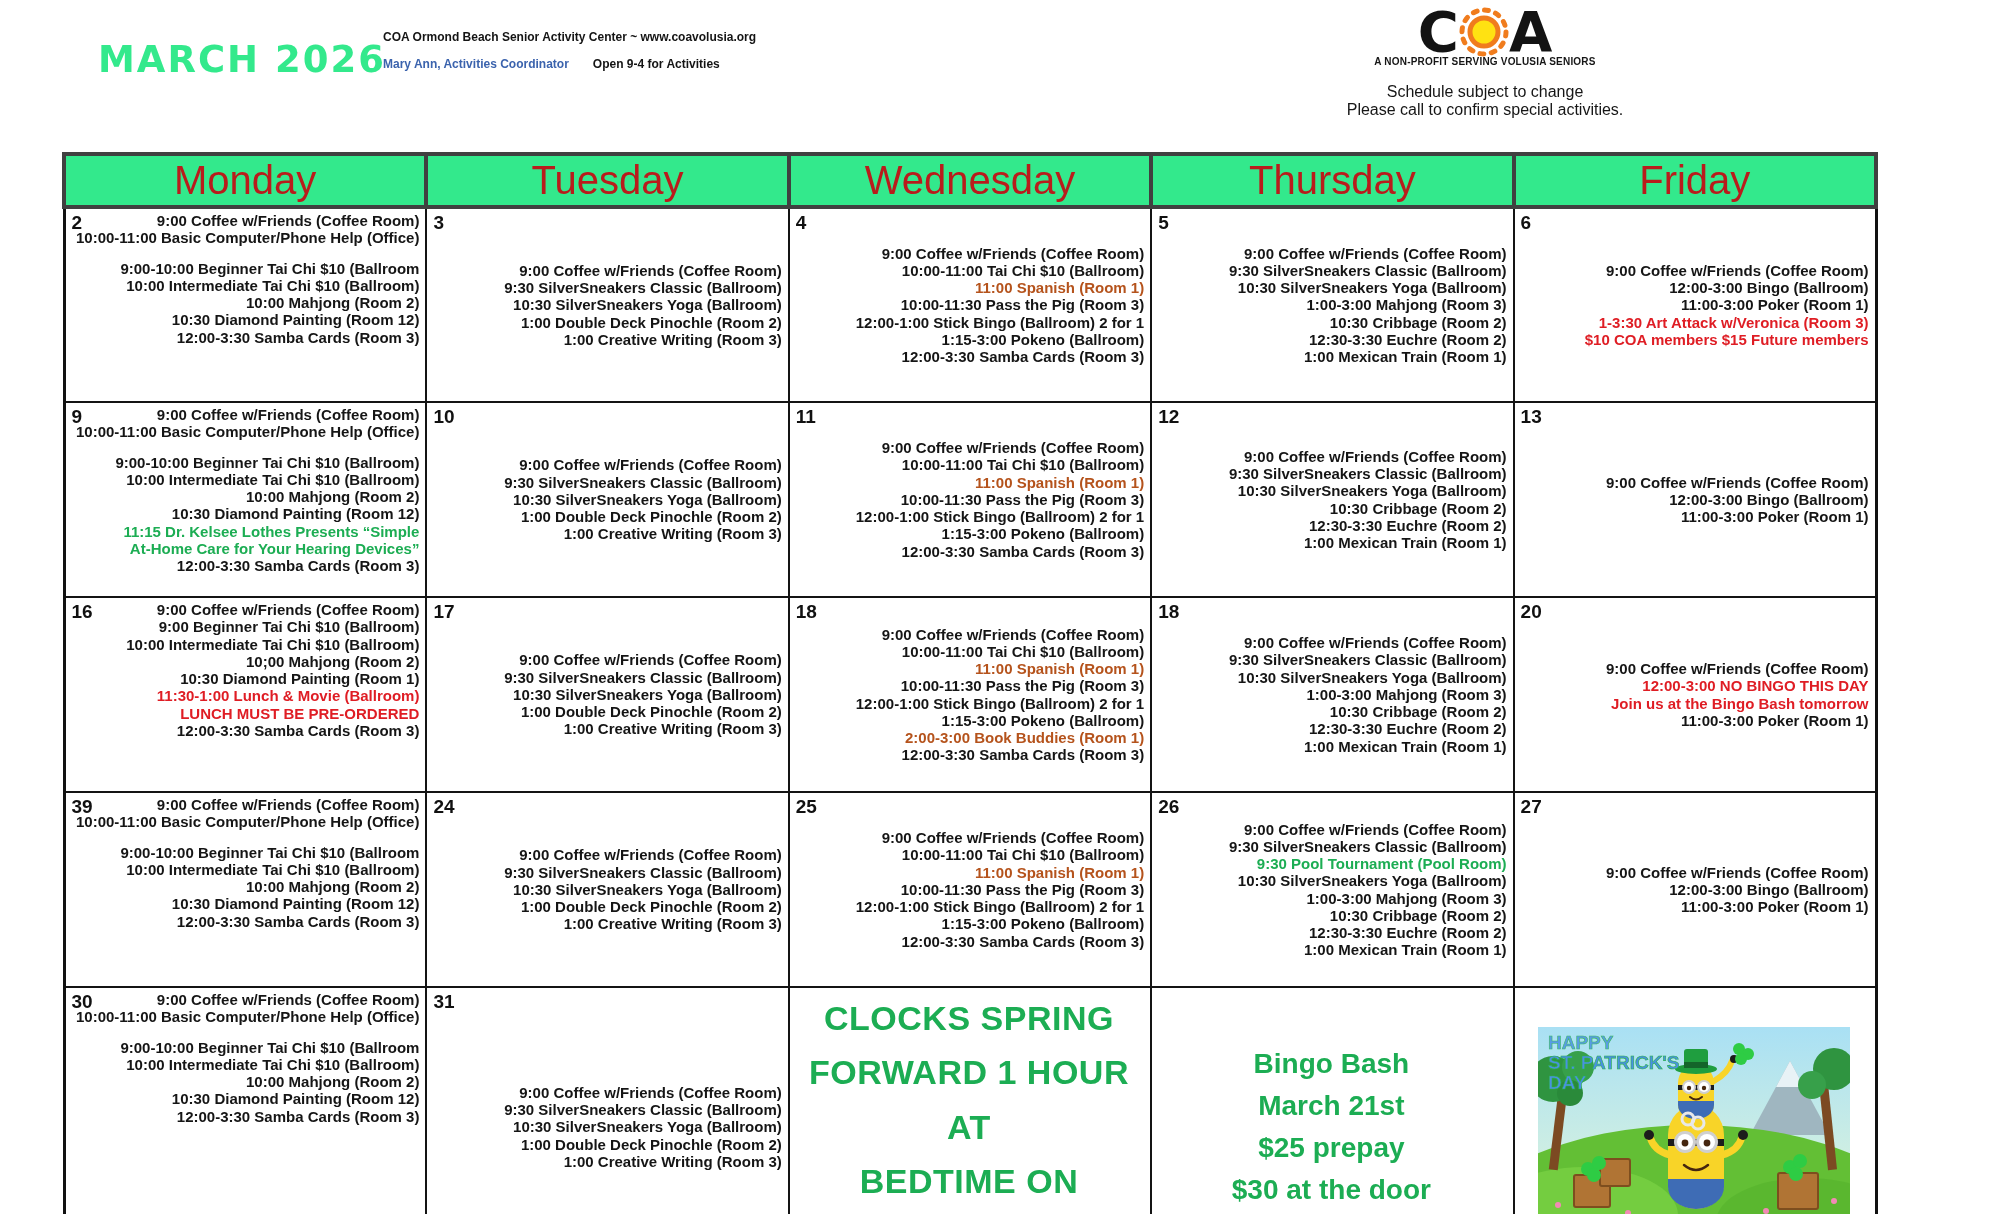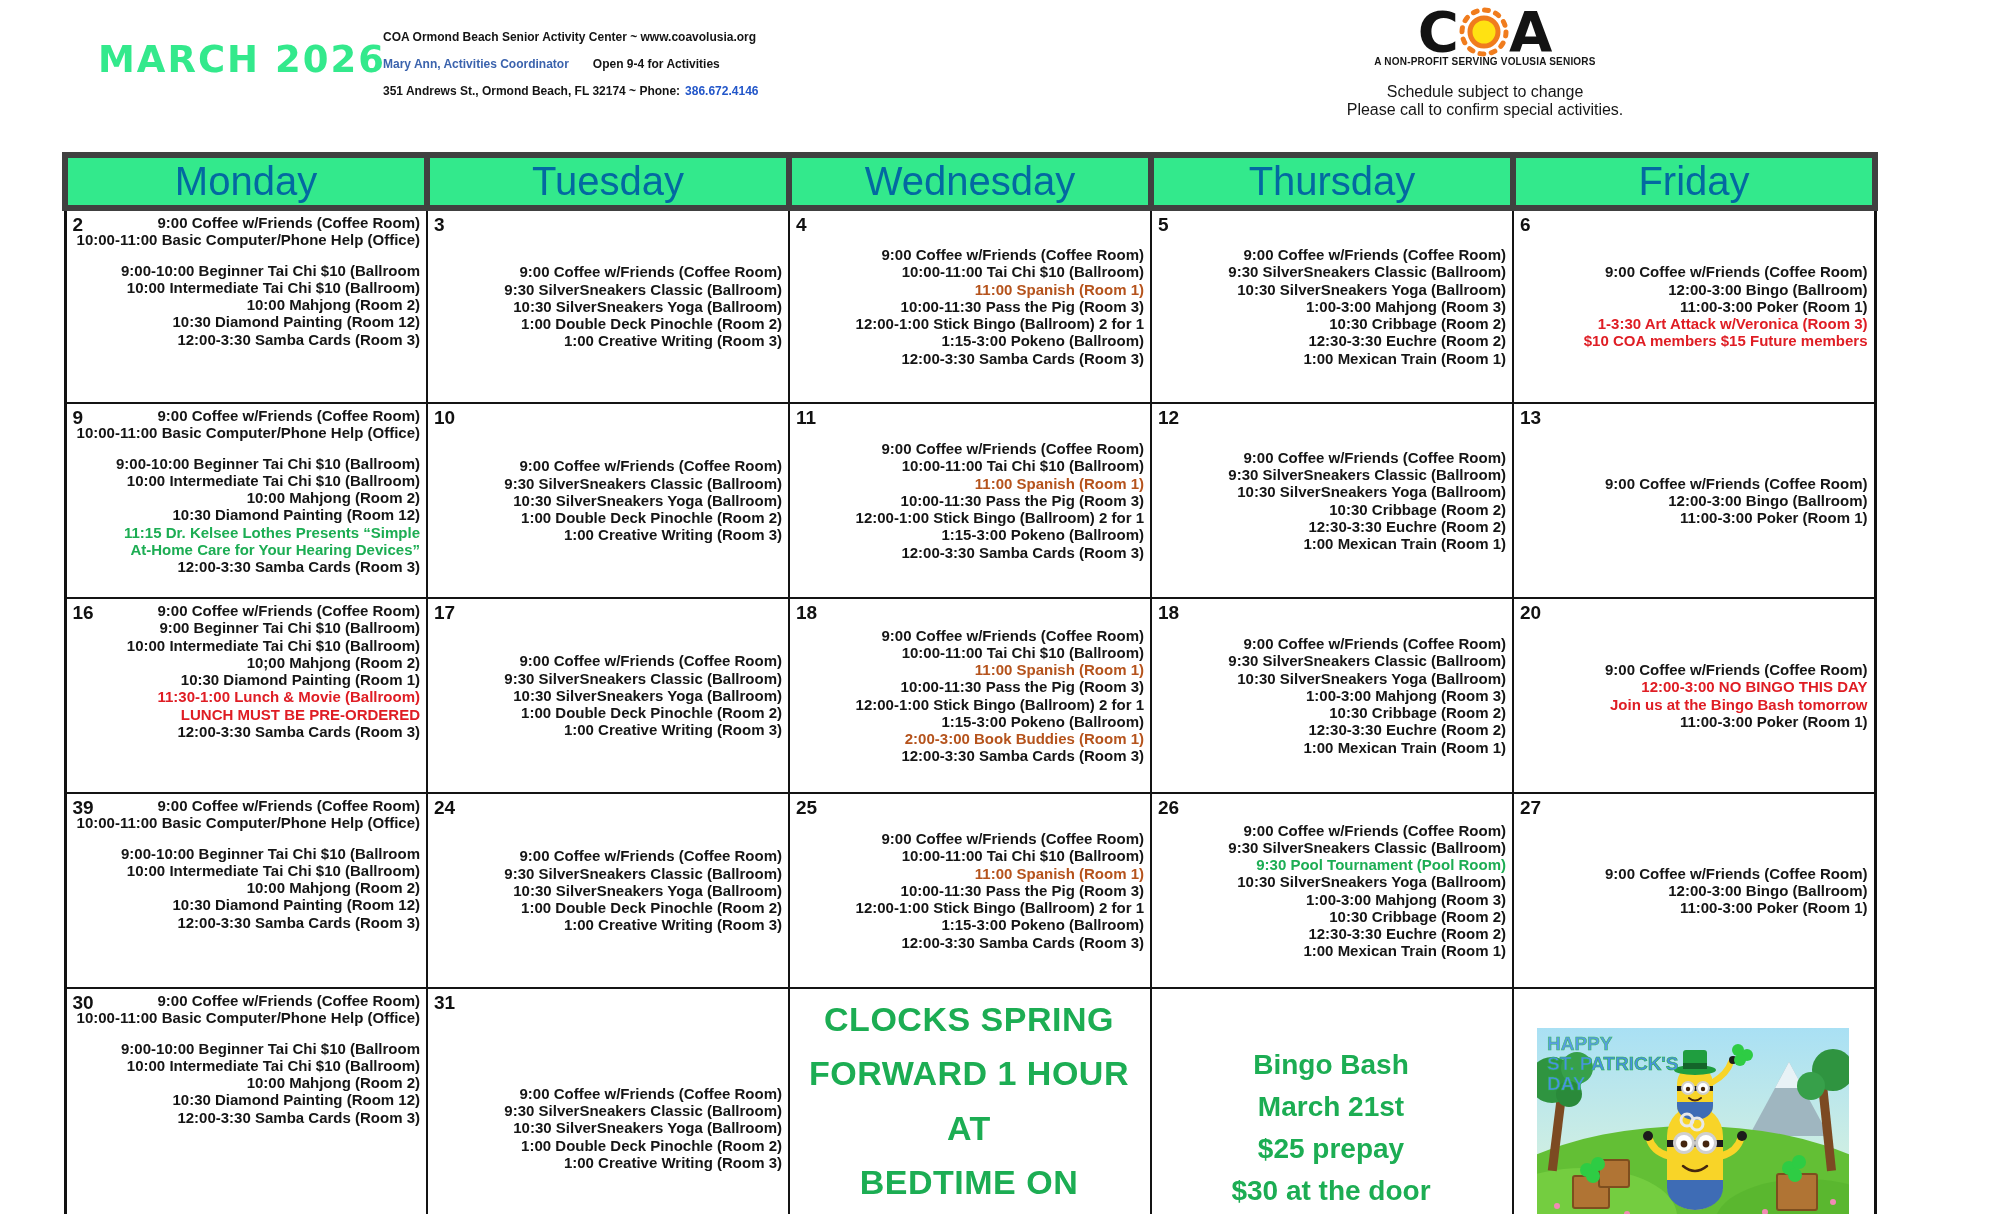--- a/index.html
+++ b/index.html
@@ -36,23 +36,23 @@
   .note-line1 { font-size:16px; margin-top:16px; }
   .note-line2 { font-size:16px; }
 
   
   table.cal {
     position:absolute; left:62px; top:152px; width:1816px;
     border-collapse:collapse; table-layout:fixed;
     border:3px solid #111;
   }
   th.day-head {
-    background:var(--bright-green,#31e98c); color:#0369a1;
+    background:var(--bright-green,#31e98c); color:#b91c1c;
     font-weight:400; font-size:40px; height:53px;
-    border:6px solid #404040; text-align:center;
+    border:4px solid #404040; text-align:center;
     font-family:"Liberation Sans", sans-serif;
   }
   td.cell {
     border:2px solid #141414; height:195px;
     position:relative; padding:3px 6px 3px 4px;
     vertical-align:middle; background:#fff;
   }
   td.cell.v-top { vertical-align:top; }
   .date-num {
     position:absolute; top:3px; left:6px;
@@ -78,23 +78,20 @@
 <body>
 
 <div class="page">
 
   <div class="month-title">MARCH 2026</div>
 
   <div class="center-head">
     <div>COA Ormond Beach Senior Activity Center ~ www.coavolusia.org</div>
     <div>
       <span class="coord">Mary Ann, Activities Coordinator</span><span>Open 9-4 for Activities</span>
-    </div>
-    <div>
-      <span>351 Andrews St., Ormond Beach, FL 32174 ~ Phone:</span><span class="phone">386.672.4146</span>
     </div>
   </div>
 
   <div class="right-head">
     <div class="logo-row">
       <span>C</span>
       <span class="sun">
         <svg width="52" height="52" viewBox="0 0 52 52" aria-hidden="true">
           <circle cx="26" cy="26" r="22" fill="none" stroke="#f07c1d" stroke-width="5" stroke-dasharray="4 7.5" stroke-linecap="round"></circle>
           <circle cx="26" cy="26" r="14" fill="#ffe212" stroke="#f07c1d" stroke-width="5"></circle>

